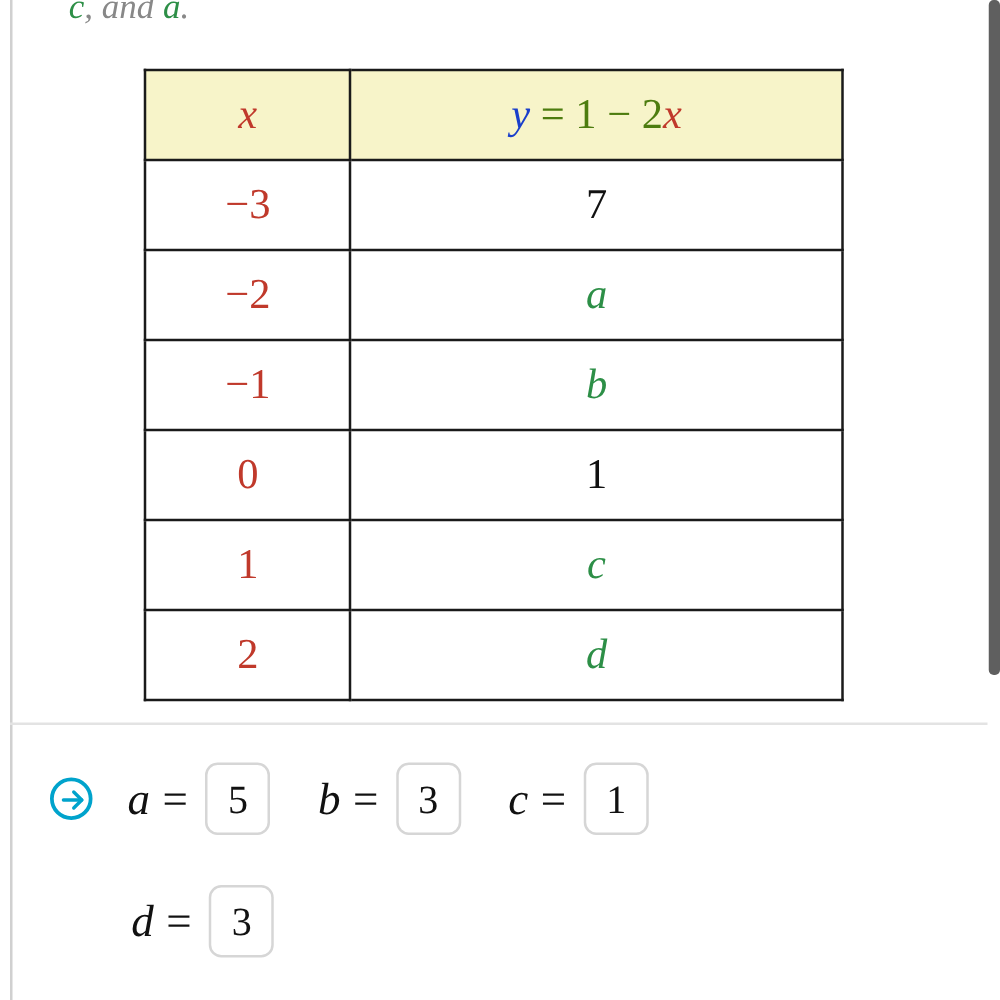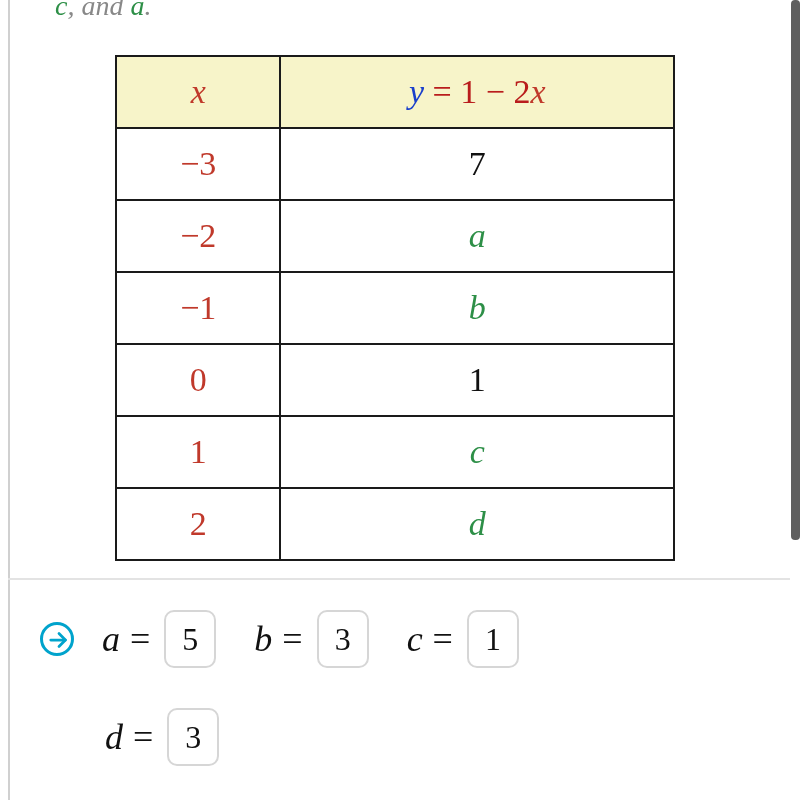--- a/index.html
+++ b/index.html
@@ -52,21 +52,21 @@
       height: 72px;
       text-align: center;
       font-size: 34px;
       font-family: "Times New Roman", Georgia, serif;
     }
     th { background: #f7f4c9; font-weight: normal; }
     .col-x { width: 165px; }
     .col-y { width: 395px; }
     .xvar { color: #c0392b; font-style: italic; }
     .yvar { color: #1a3fcb; font-style: italic; }
-    .eq-black { color: #b91c1c; margin-top: 48px; }
+    .eq-black { color: #4d7c0f; margin-top: 48px; }
     .xval { color: #c0392b; }
     .yval { color: #111; }
     .yvar-green { color: #2d8f47; font-style: italic; }
     .divider {
       position: absolute;
       top: 578px;
       left: 8px;
       right: 10px;
       height: 2px;
       background: #e3e3e3;

